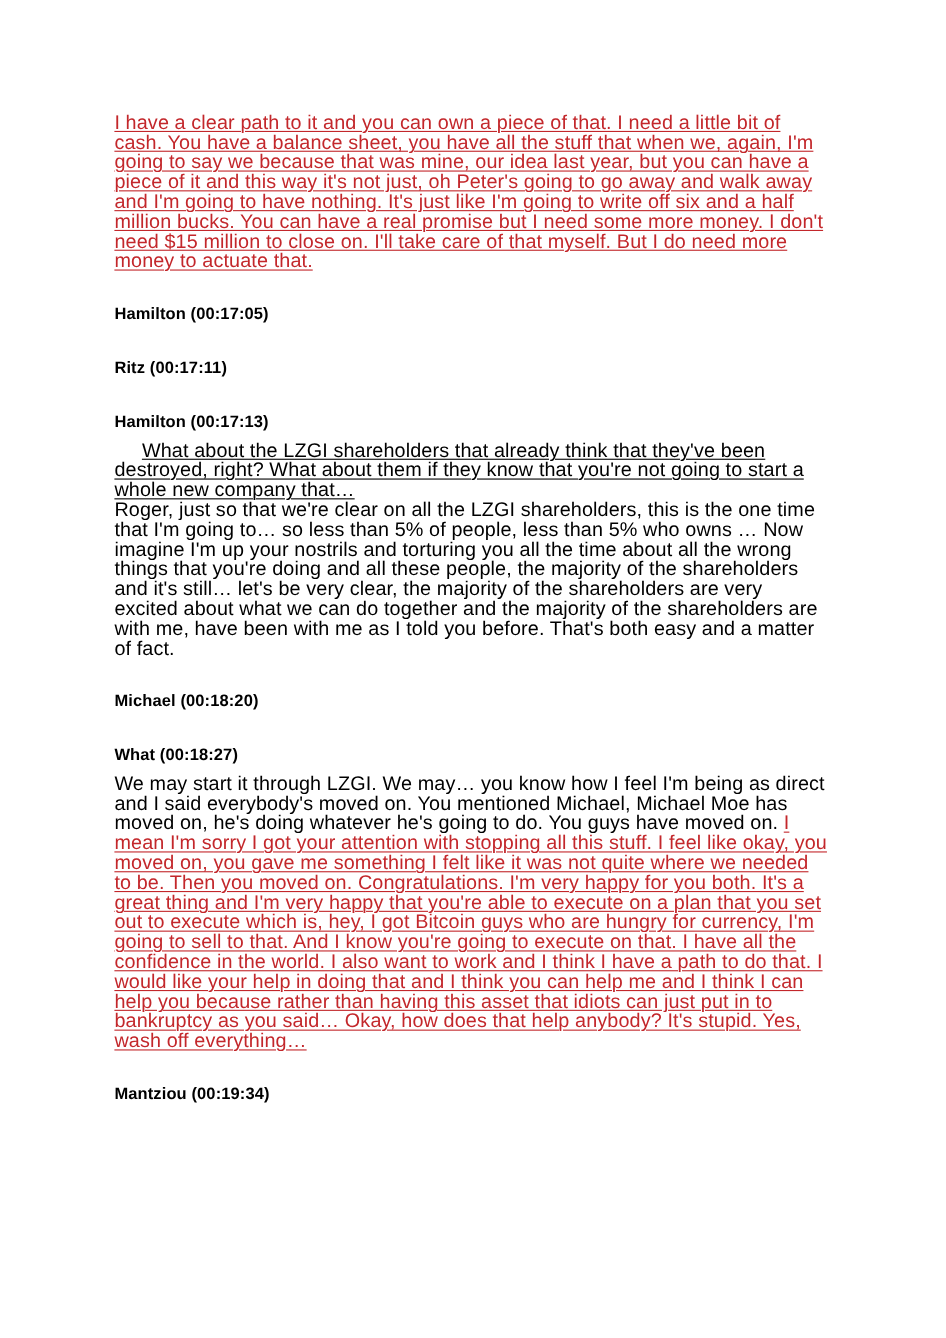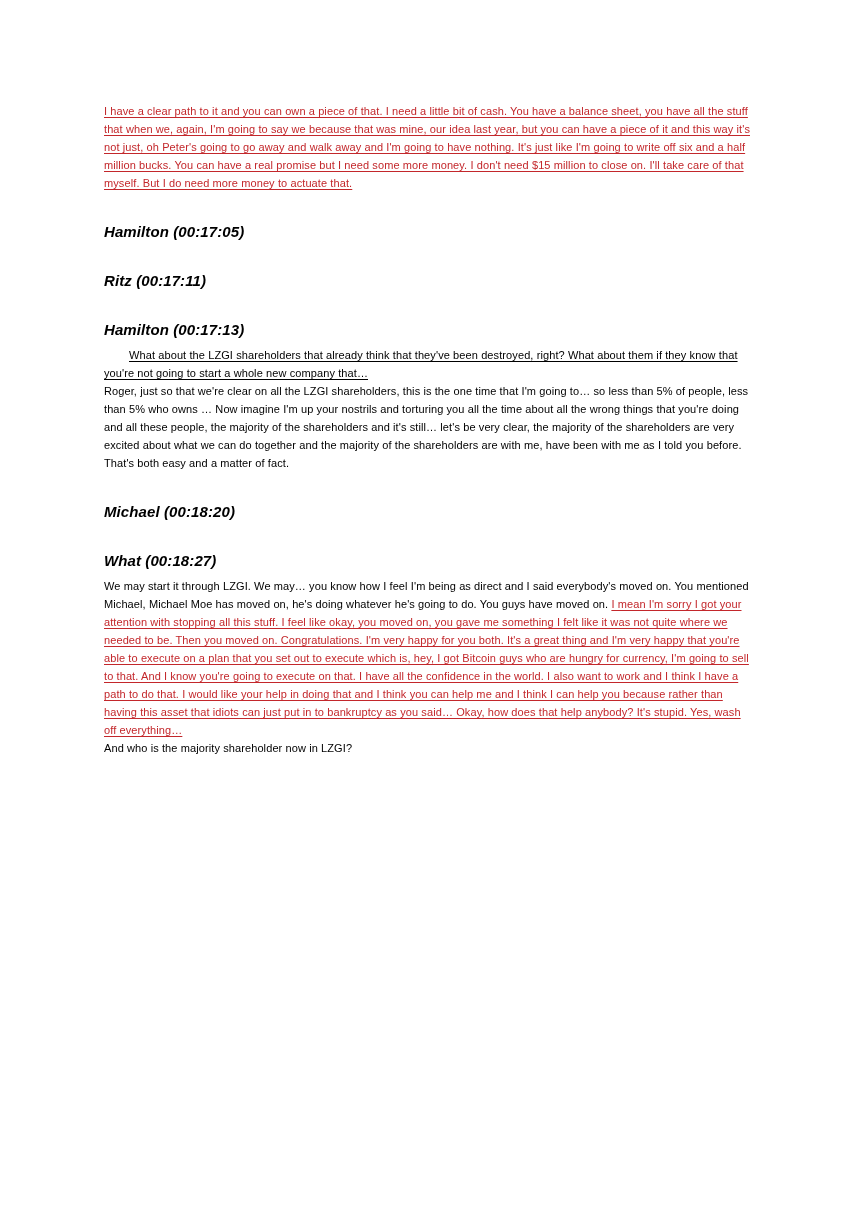--- a/index.html
+++ b/index.html
@@ -14,32 +14,31 @@
     font-family:"Liberation Sans","DejaVu Sans",sans-serif;
     color:var(--text-color);
     overflow:hidden;
   }
   .page{
     box-sizing:border-box;
     width:860px;height:1216px;
     padding:102px 105px 40px 104px;
   }
   .para{
-    font-size:11px;
+    font-size:18px;
     line-height:18px;
     margin:0;
     letter-spacing:0.1px;
   }
   .speaker-heading{
     font-size:15px;
     line-height:18px;
     font-weight:bold;
     margin:31px 0 7px 0;
     letter-spacing:0.1px;
-    font-style:italic;
   }
   .seg-normal{
     color:var(--text-color);
   }
   .seg-red-underline{
     color:var(--insert-color);
     text-decoration:underline;
     text-decoration-thickness:1px;
     text-underline-offset:2px;
   }
@@ -73,17 +72,15 @@
     <span class="seg-normal">Roger, just so that we're clear on all the LZGI shareholders, this is the one time that I'm going to… so less than 5% of people, less than 5% who owns … Now imagine I'm up your nostrils and torturing you all the time about all the wrong things that you're doing and all these people, the majority of the shareholders and it's still… let's be very clear, the majority of the shareholders are very excited about what we can do together and the majority of the shareholders are with me, have been with me as I told you before. That's both easy and a matter of fact.</span>
   </p>
 
   <h2 class="speaker-heading">Michael (00:18:20)</h2>
 
   <h2 class="speaker-heading">What (00:18:27)</h2>
   <p class="para">
     <span class="seg-normal">We may start it through LZGI. We may… you know how I feel I'm being as direct and I said everybody's moved on. You mentioned Michael, Michael Moe has moved on, he's doing whatever he's going to do. You guys have moved on. </span><span class="seg-red-underline">I mean I'm sorry I got your attention with stopping all this stuff. I feel like okay, you moved on, you gave me something I felt like it was not quite where we needed to be. Then you moved on. Congratulations. I'm very happy for you both. It's a great thing and I'm very happy that you're able to execute on a plan that you set out to execute which is, hey, I got Bitcoin guys who are hungry for currency, I'm going to sell to that. And I know you're going to execute on that. I have all the confidence in the world. I also want to work and I think I have a path to do that. I would like your help in doing that and I think you can help me and I think I can help you because rather than having this asset that idiots can just put in to bankruptcy as you said… Okay, how does that help anybody? It's stupid. Yes, wash off everything…</span>
   </p>
 
-  <p class="para">
-    <span class="seg-normal">And who is the majority shareholder now in LZGI?</span>
-  </p>
+  <h2 class="speaker-heading">Mantziou (00:19:34)</h2>
 
 </div>
 
 </body></html>

